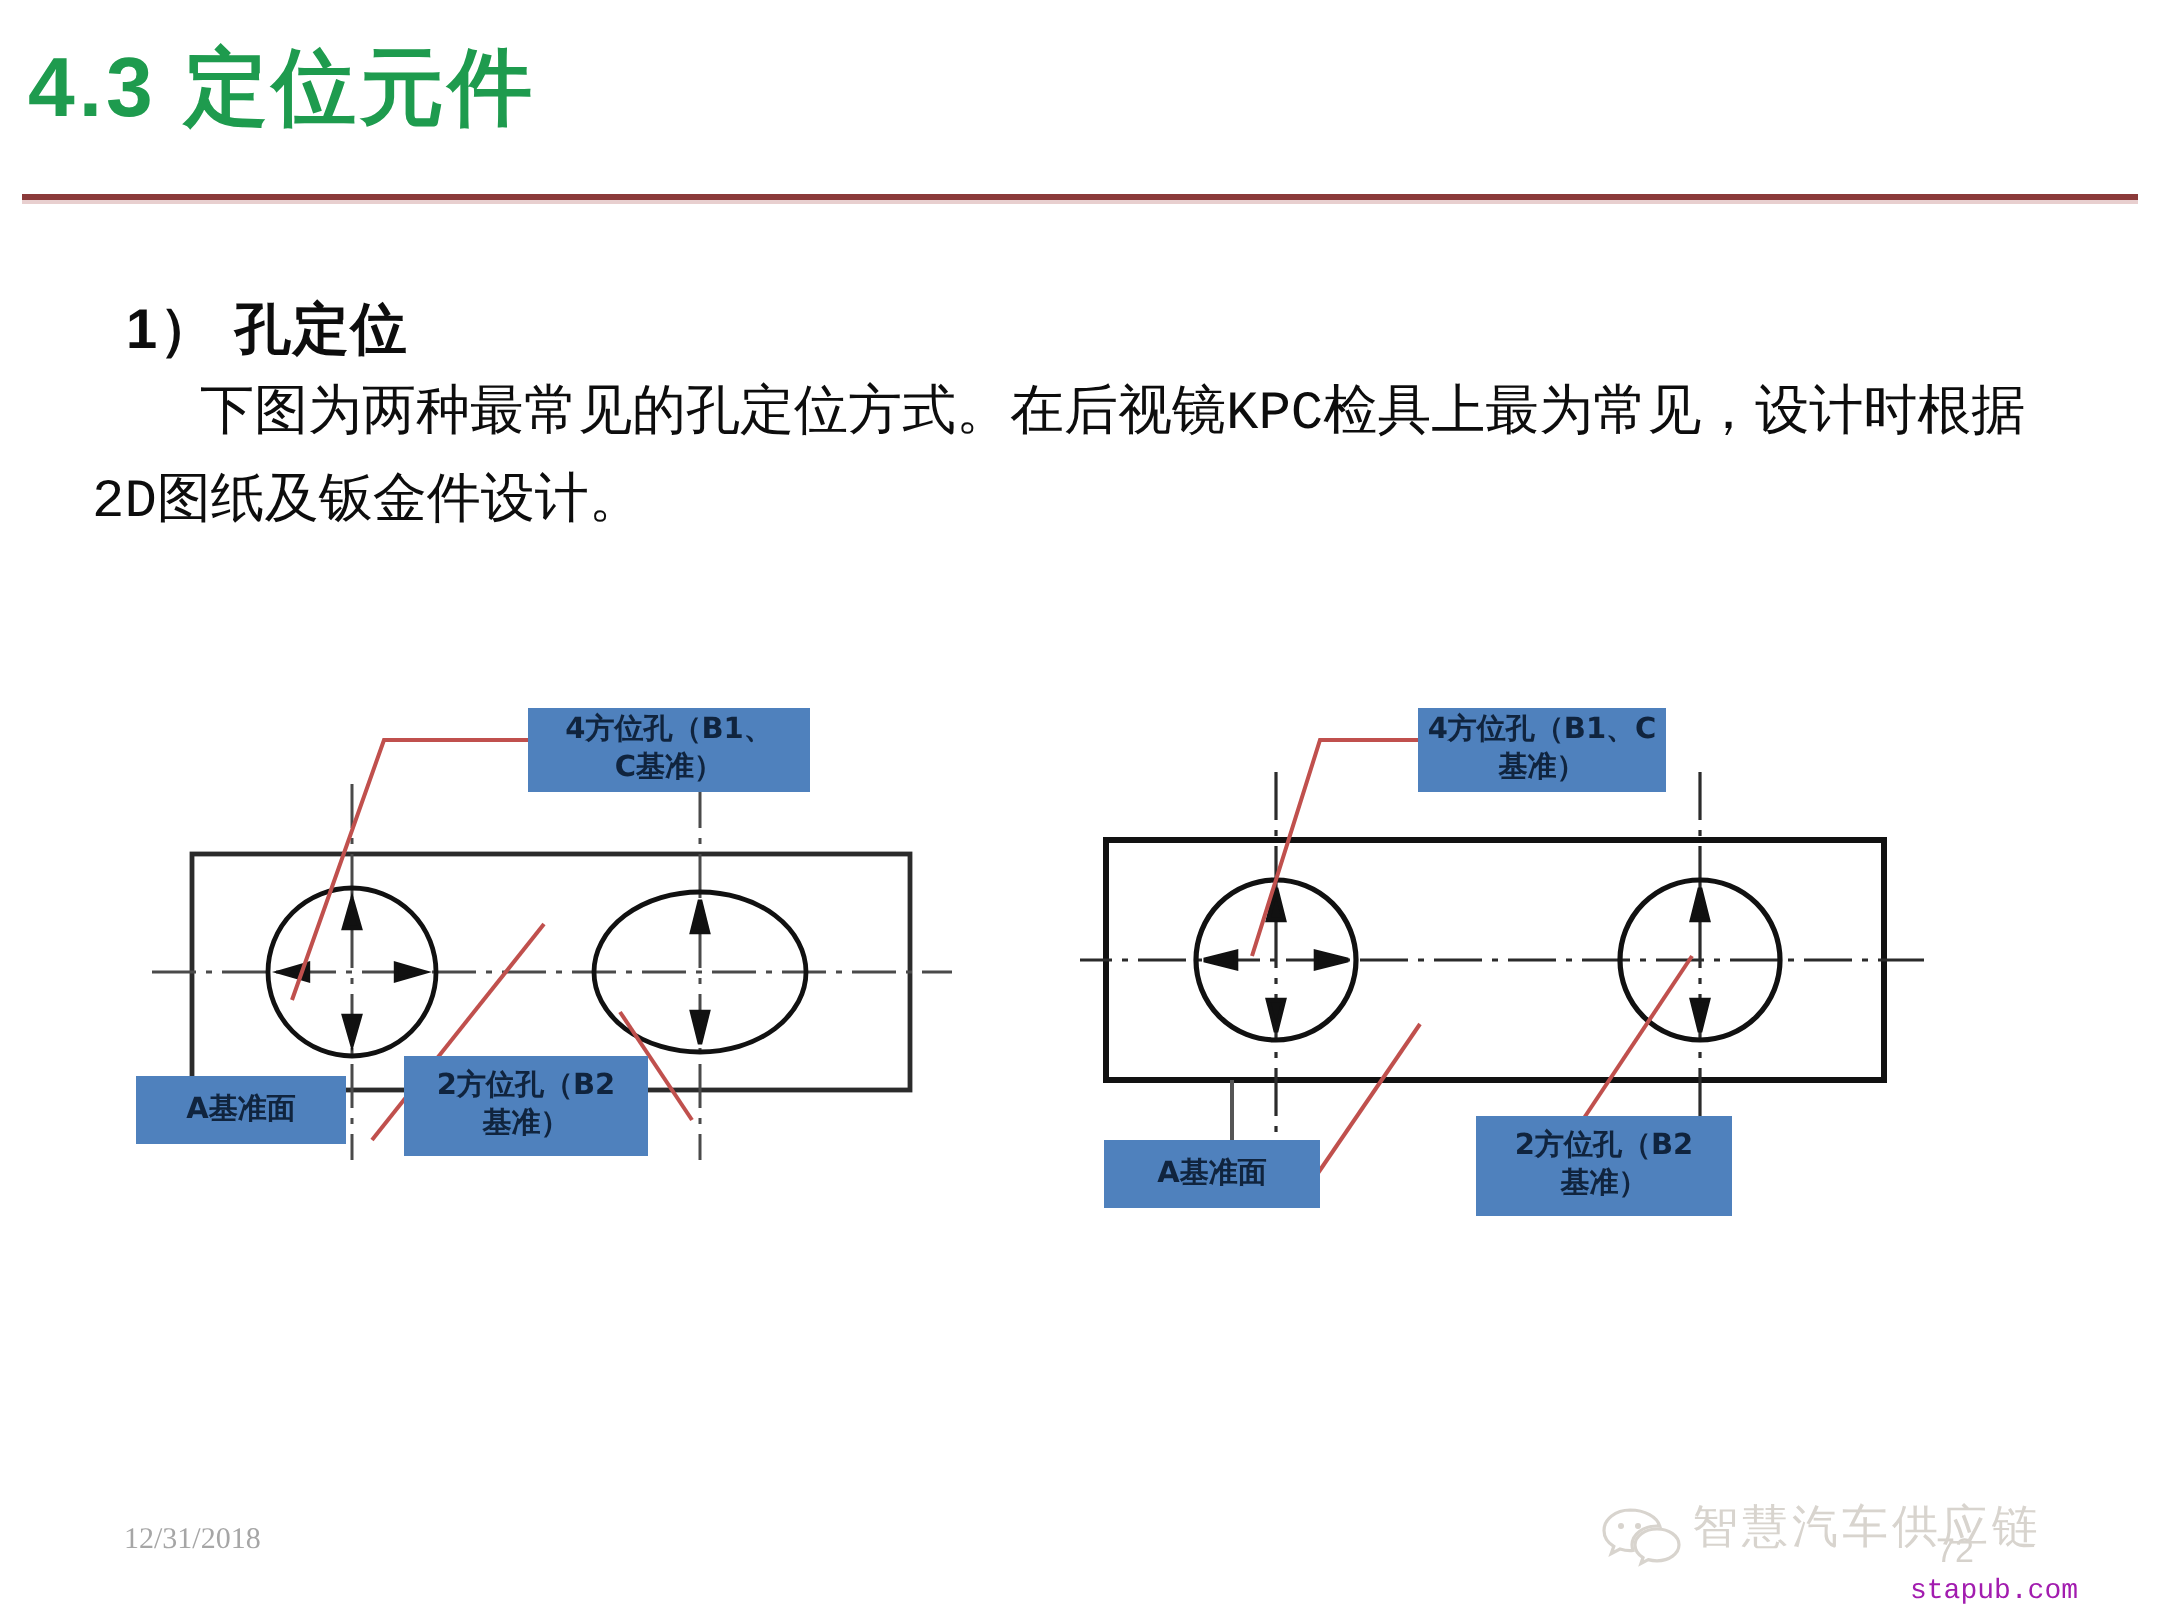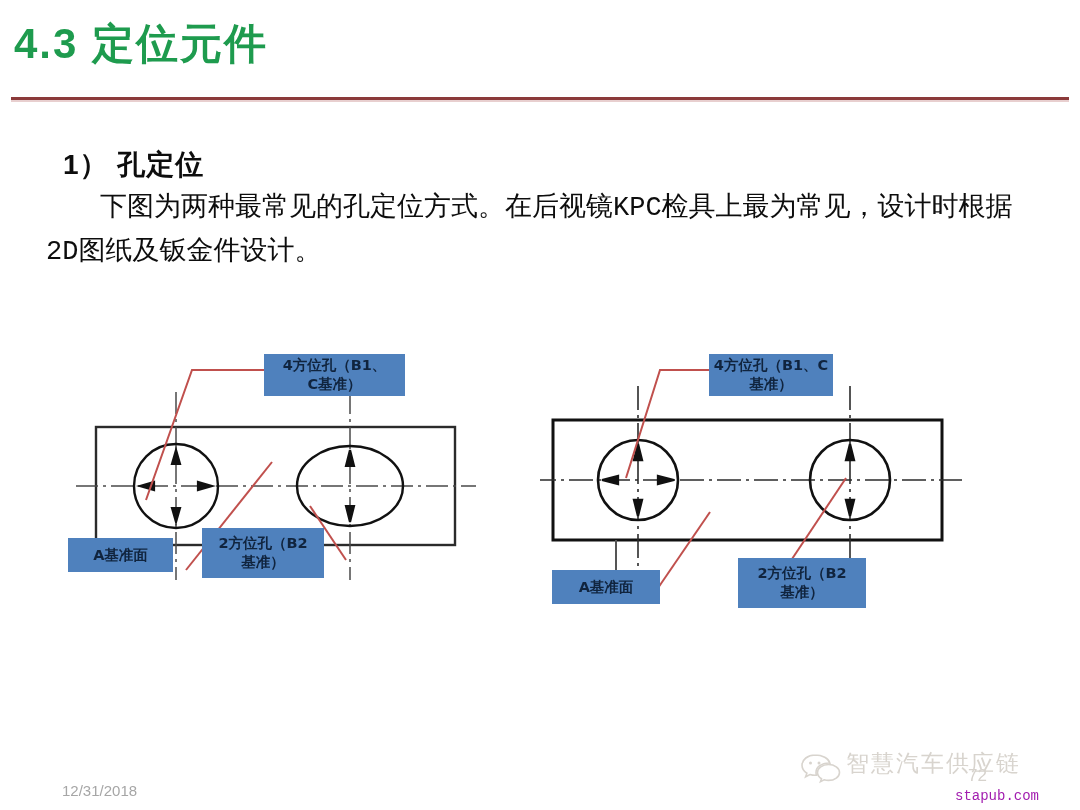--- a/index.html
+++ b/index.html
@@ -58,23 +58,23 @@
     text-align:center;
     display:flex;align-items:center;justify-content:center;
     box-sizing:border-box;
     padding:12px 4px;
     font-family:"DejaVu Sans","Liberation Sans",sans-serif;
     white-space:pre-line;
   }
 
   
   #footer-date{
-    position:absolute;left:62px;top:782px;
+    position:absolute;left:62px;top:762px;
     font-size:15px;color:#A6A6A6;
-    font-family:Liberation Sans, sans-serif;
+    font-family:Liberation Serif, serif;
   }
   #page-number{
     position:absolute;left:968px;top:766px;
     font-size:17px;color:#D6D2CC;
     font-family:"Liberation Sans",sans-serif;
   }
   #watermark{
     position:absolute;left:800px;top:748px;
     width:270px;height:60px;
   }

